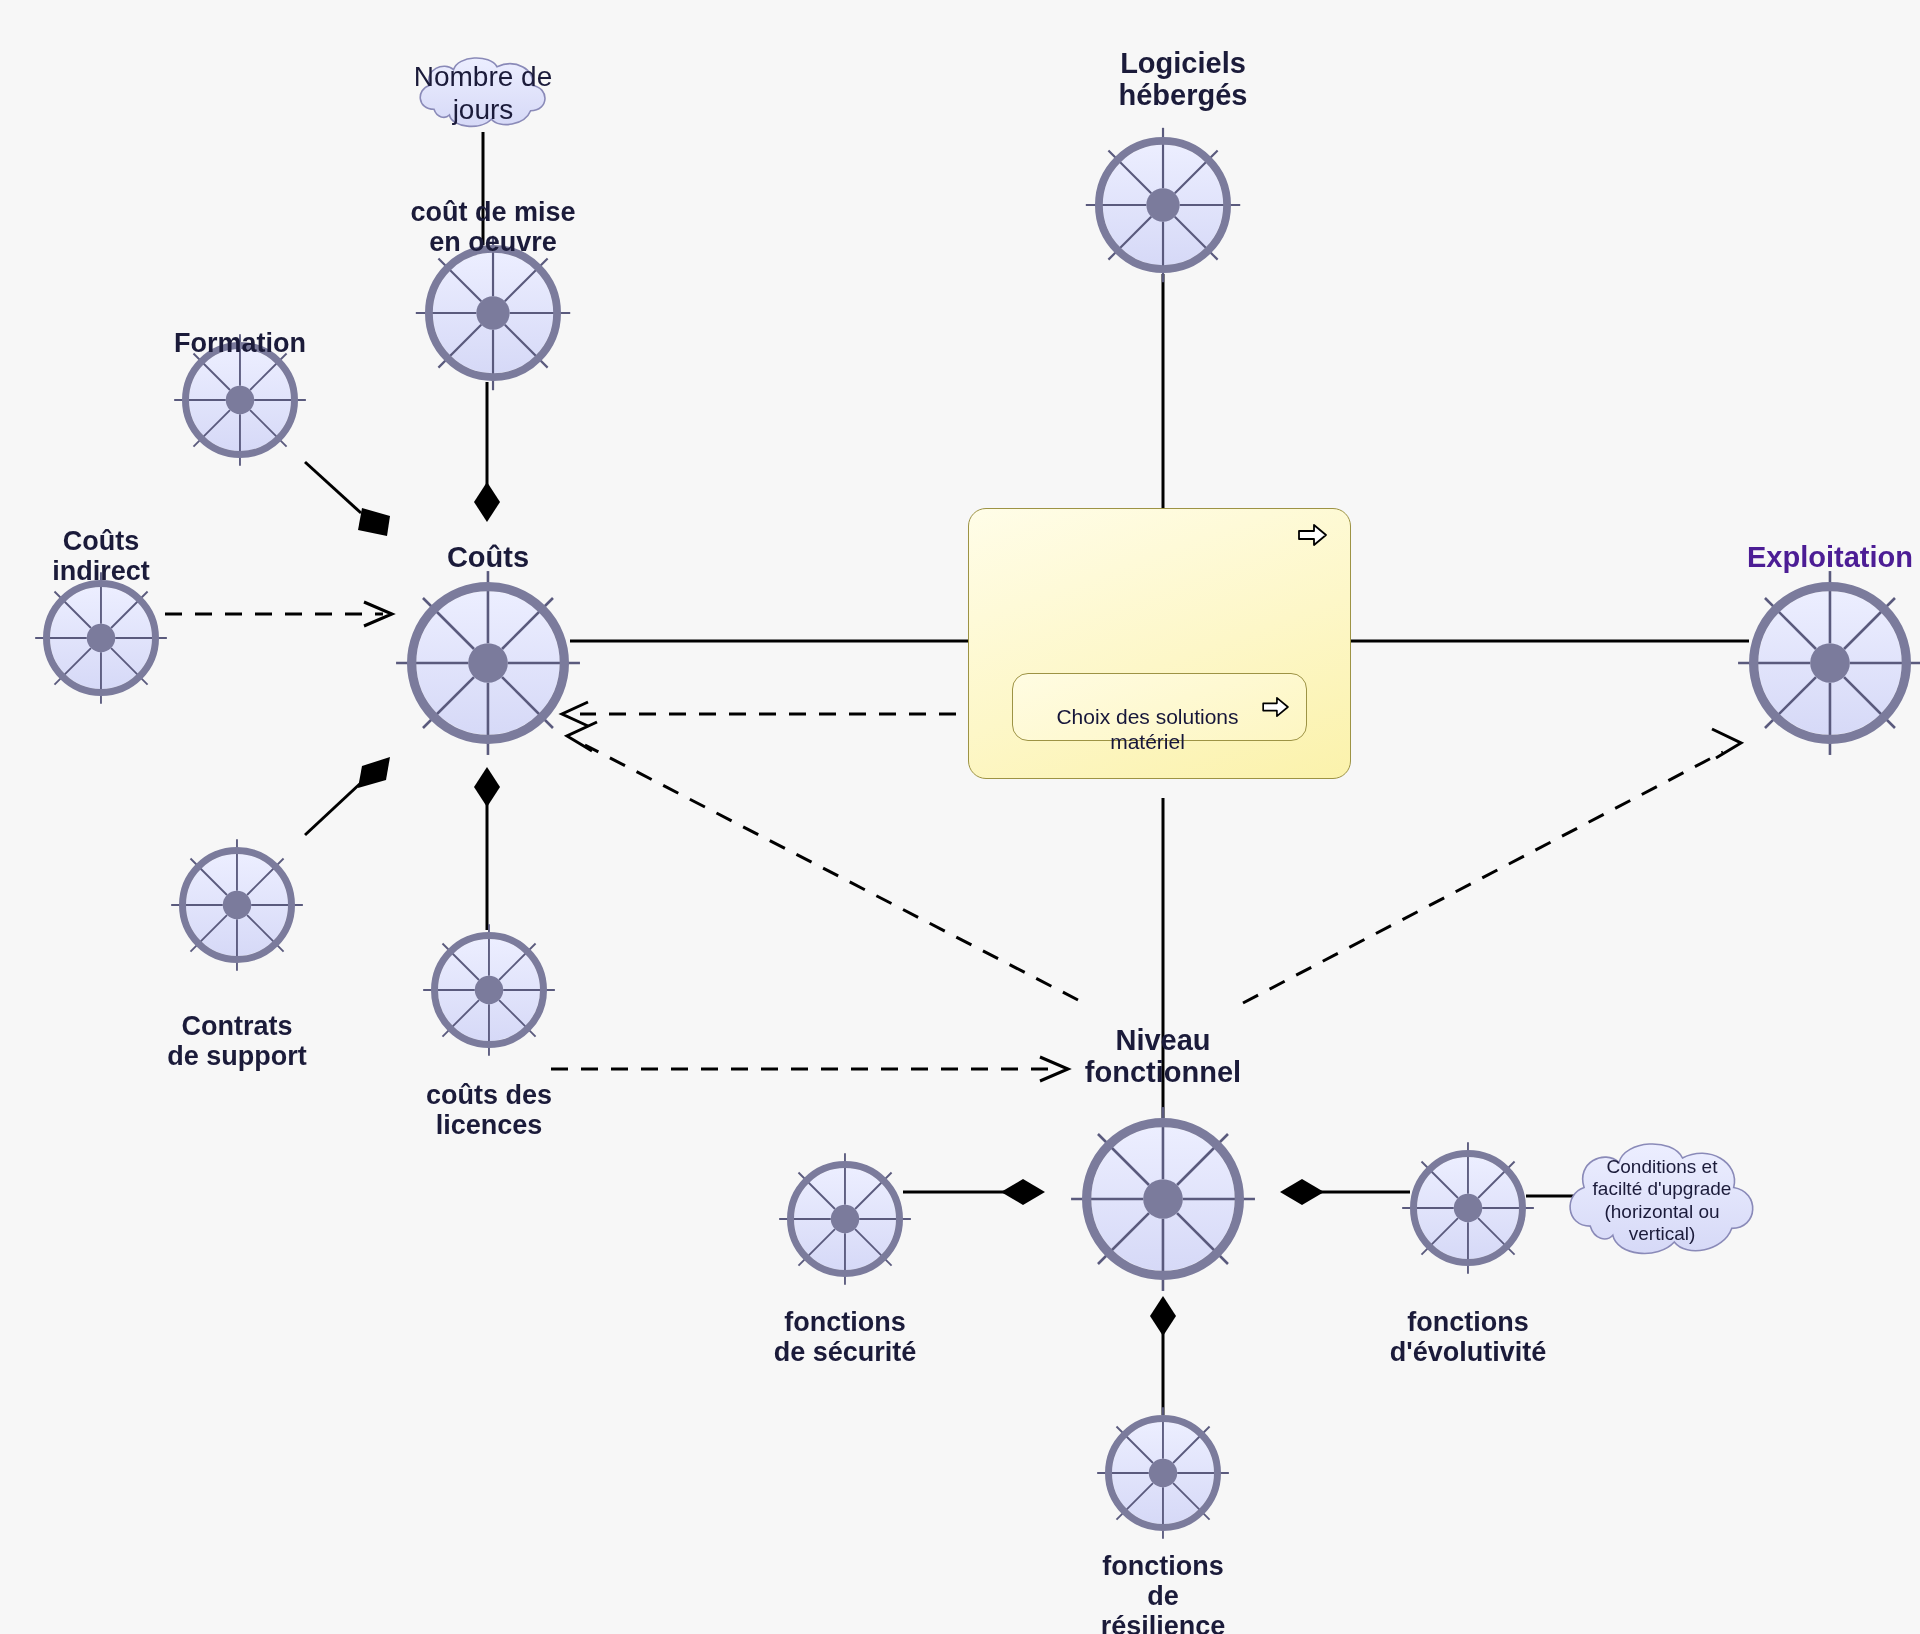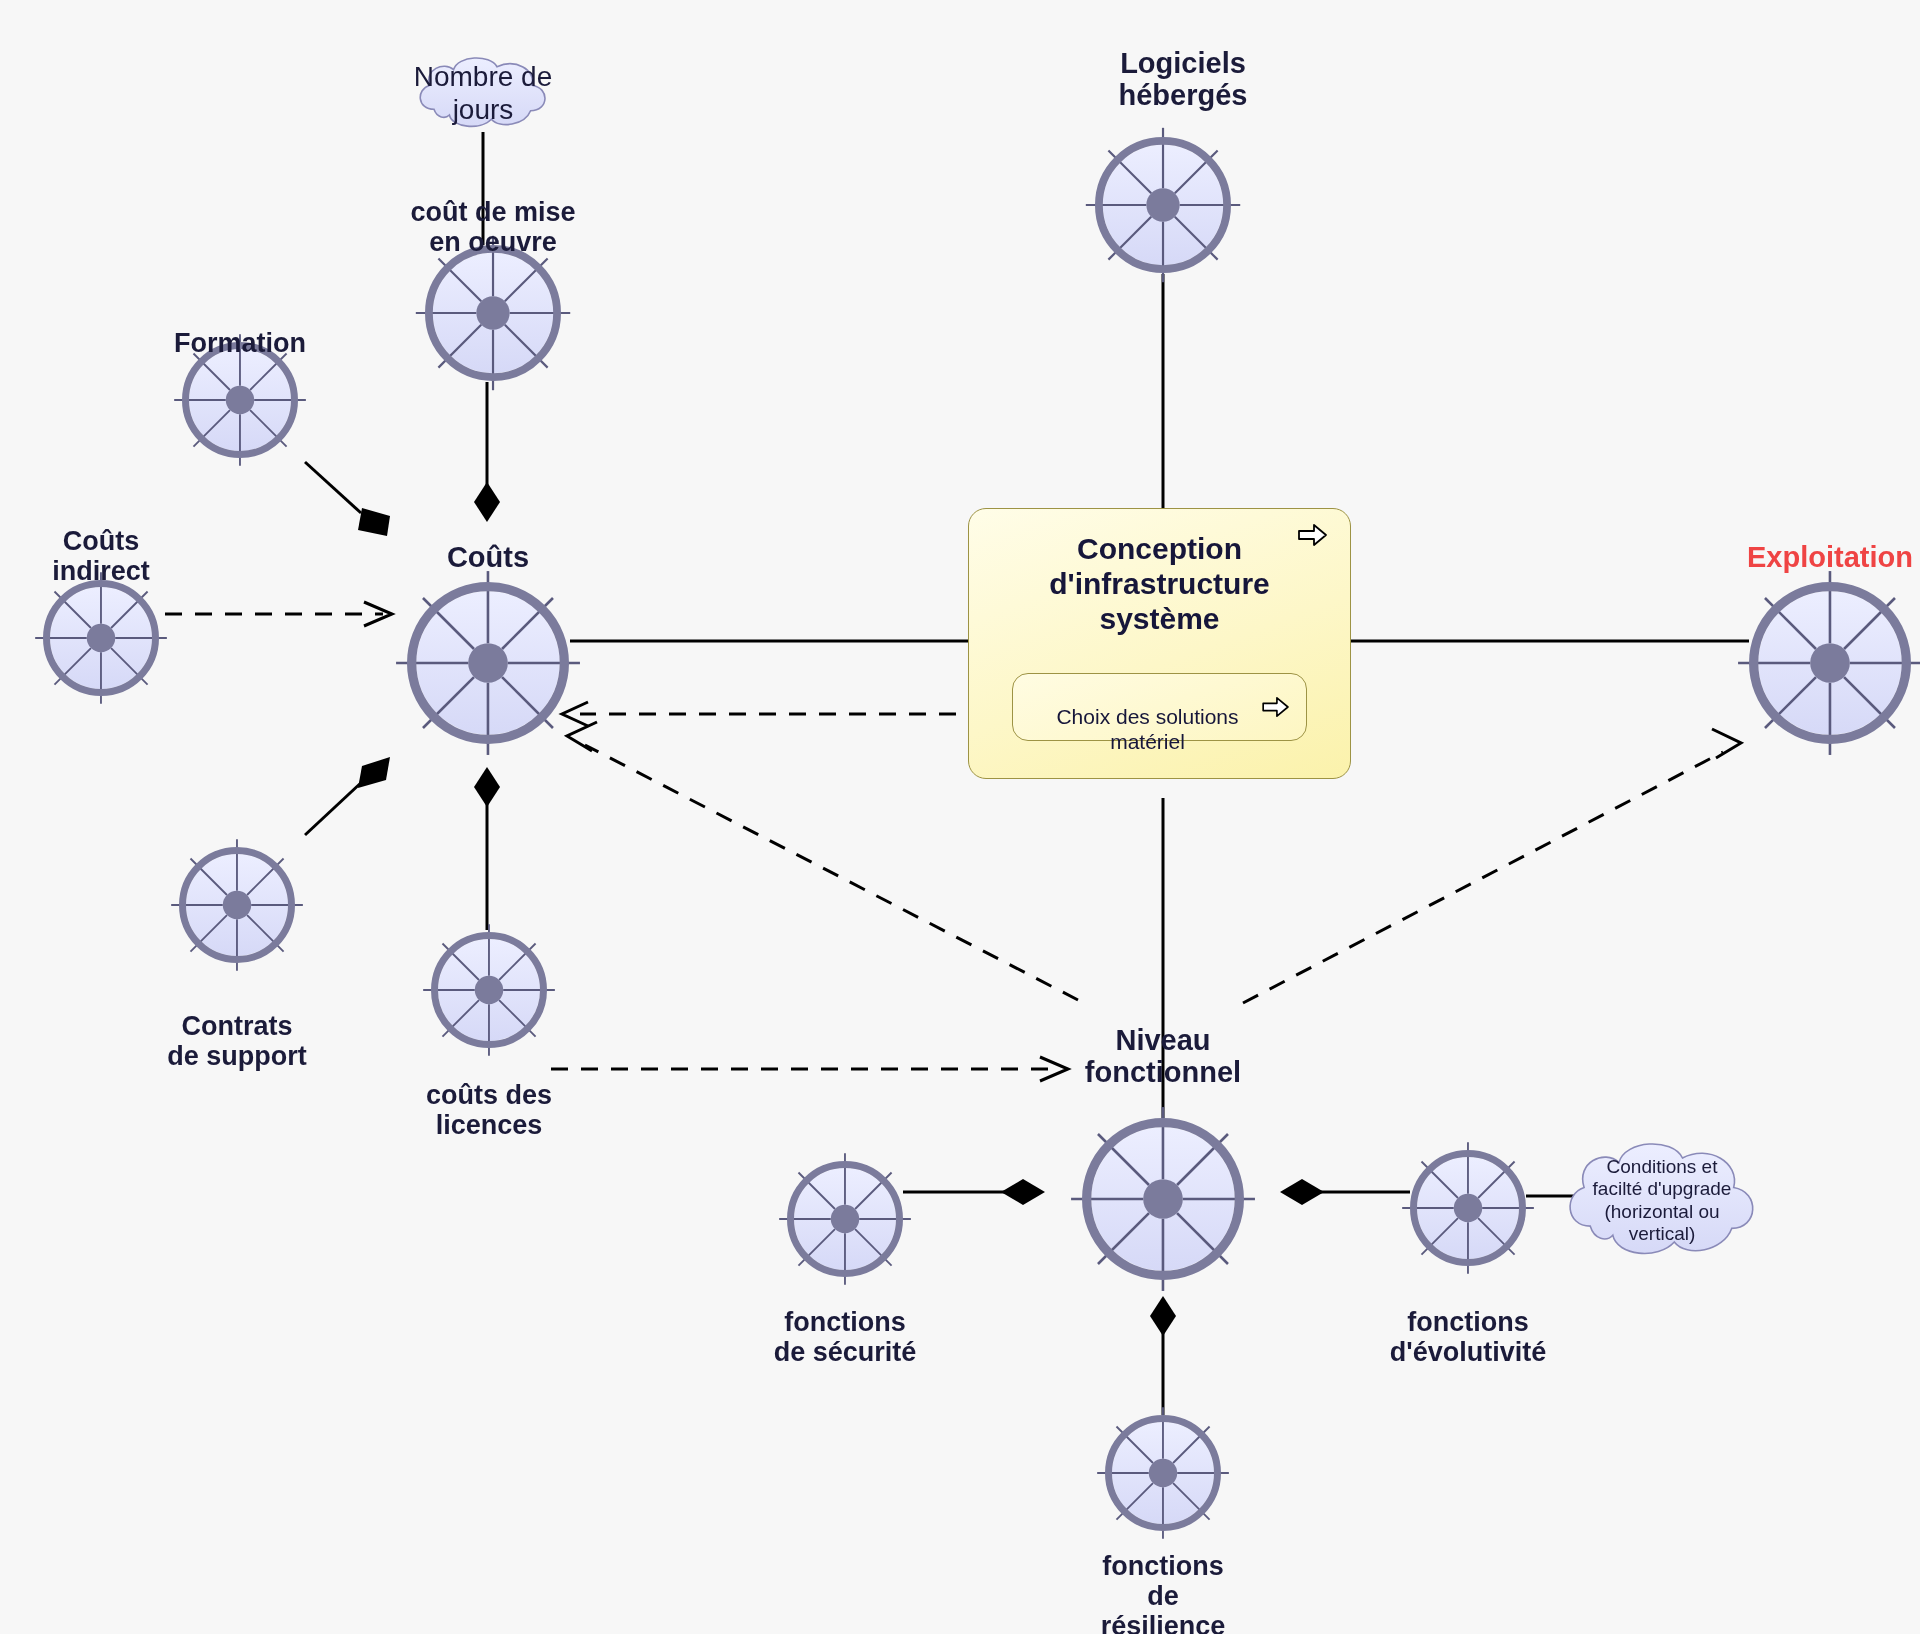--- a/index.html
+++ b/index.html
@@ -406,21 +406,21 @@
       <div class="nlabel lbl-md" style="left: 240px; top: 307px; color: rgb(27, 27, 58);">Formation</div>
       <div class="nlabel lbl-md" style="left: 101px; top: 505px; color: rgb(27, 27, 58);">Coûts
 indirect</div>
       <div class="nlabel lbl-lg" style="left: 488px; top: 541px; color: rgb(27, 27, 58);">Coûts</div>
       <div class="nlabel lbl-md" style="left: 237px; top: 990px; color: rgb(27, 27, 58);">Contrats
 de support</div>
       <div class="nlabel lbl-md" style="left: 489px; top: 1059px; color: rgb(27, 27, 58);">coûts des
 licences</div>
       <div class="nlabel lbl-lg" style="left: 1163px; top: 47px; color: rgb(27, 27, 58); margin-left: 20px;">Logiciels
 hébergés</div>
-      <div class="nlabel lbl-lg" style="left: 1830px; top: 541px; color: #ef4444;">Exploitation</div>
+      <div class="nlabel lbl-lg" style="left: 1830px; top: 541px; color: #4c1d95;">Exploitation</div>
       <div class="nlabel lbl-lg" style="left: 1163px; top: 1024px; color: rgb(27, 27, 58);">Niveau
 fonctionnel</div>
       <div class="nlabel lbl-md" style="left: 845px; top: 1286px; color: rgb(27, 27, 58);">fonctions
 de sécurité</div>
       <div class="nlabel lbl-md" style="left: 1468px; top: 1286px; color: rgb(27, 27, 58);">fonctions
 d'évolutivité</div>
       <div class="nlabel lbl-md" style="left: 1163px; top: 1530px; color: rgb(27, 27, 58);">fonctions
 de
 résilience</div>
     </div>
@@ -446,23 +446,20 @@
          <stop offset="100%" stop-color="#d6d9f7"></stop>
        </linearGradient>
           </defs>
        <path d="M30.7,88.6 C6.1,88.6 4.1,56.8 24.6,50.0 C16.4,25.0 45.1,11.4 59.4,25.0 C65.6,2.3 112.7,0.0 123.0,20.5 C149.6,6.8 180.4,25.0 174.2,50.0 C200.9,54.5 198.8,90.9 172.2,90.9 C164.0,113.6 127.1,120.5 114.8,104.5 C98.4,122.7 57.4,118.2 53.3,97.7 C47.1,104.5 34.8,102.3 30.7,88.6 Z" fill="url(#gc1)" stroke="#8a8ab8" stroke-width="1.6"></path>
      </svg>
      <div class="ctext" style="font-size:19px;">Conditions et<br>facilté d'upgrade<br>(horizontal ou<br>vertical)</div>
       </div>
     </div>
 
   <div class="actbox" id="actbox" style="left: 968px; top: 508px; width: 383px; height: 271px;">
-    <div class="title">Conception
-d'infrastructure
-système</div>
     <div class="arrow-glyph" style="right:22px;top:14px;">
       <svg width="30" height="24" viewBox="0 0 30 24">
         <path d="M1,8 L16,8 L16,2 L28,12 L16,22 L16,16 L1,16 Z" fill="#ffffff" stroke="#000" stroke-width="1.8" stroke-linejoin="round"></path>
       </svg>
     </div>
   </div>
 
   <div class="subbox" id="subbox" style="left: 1012px; top: 673px; width: 295px; height: 68px;">
     <div class="sublabel">Choix des solutions
 matériel</div>

